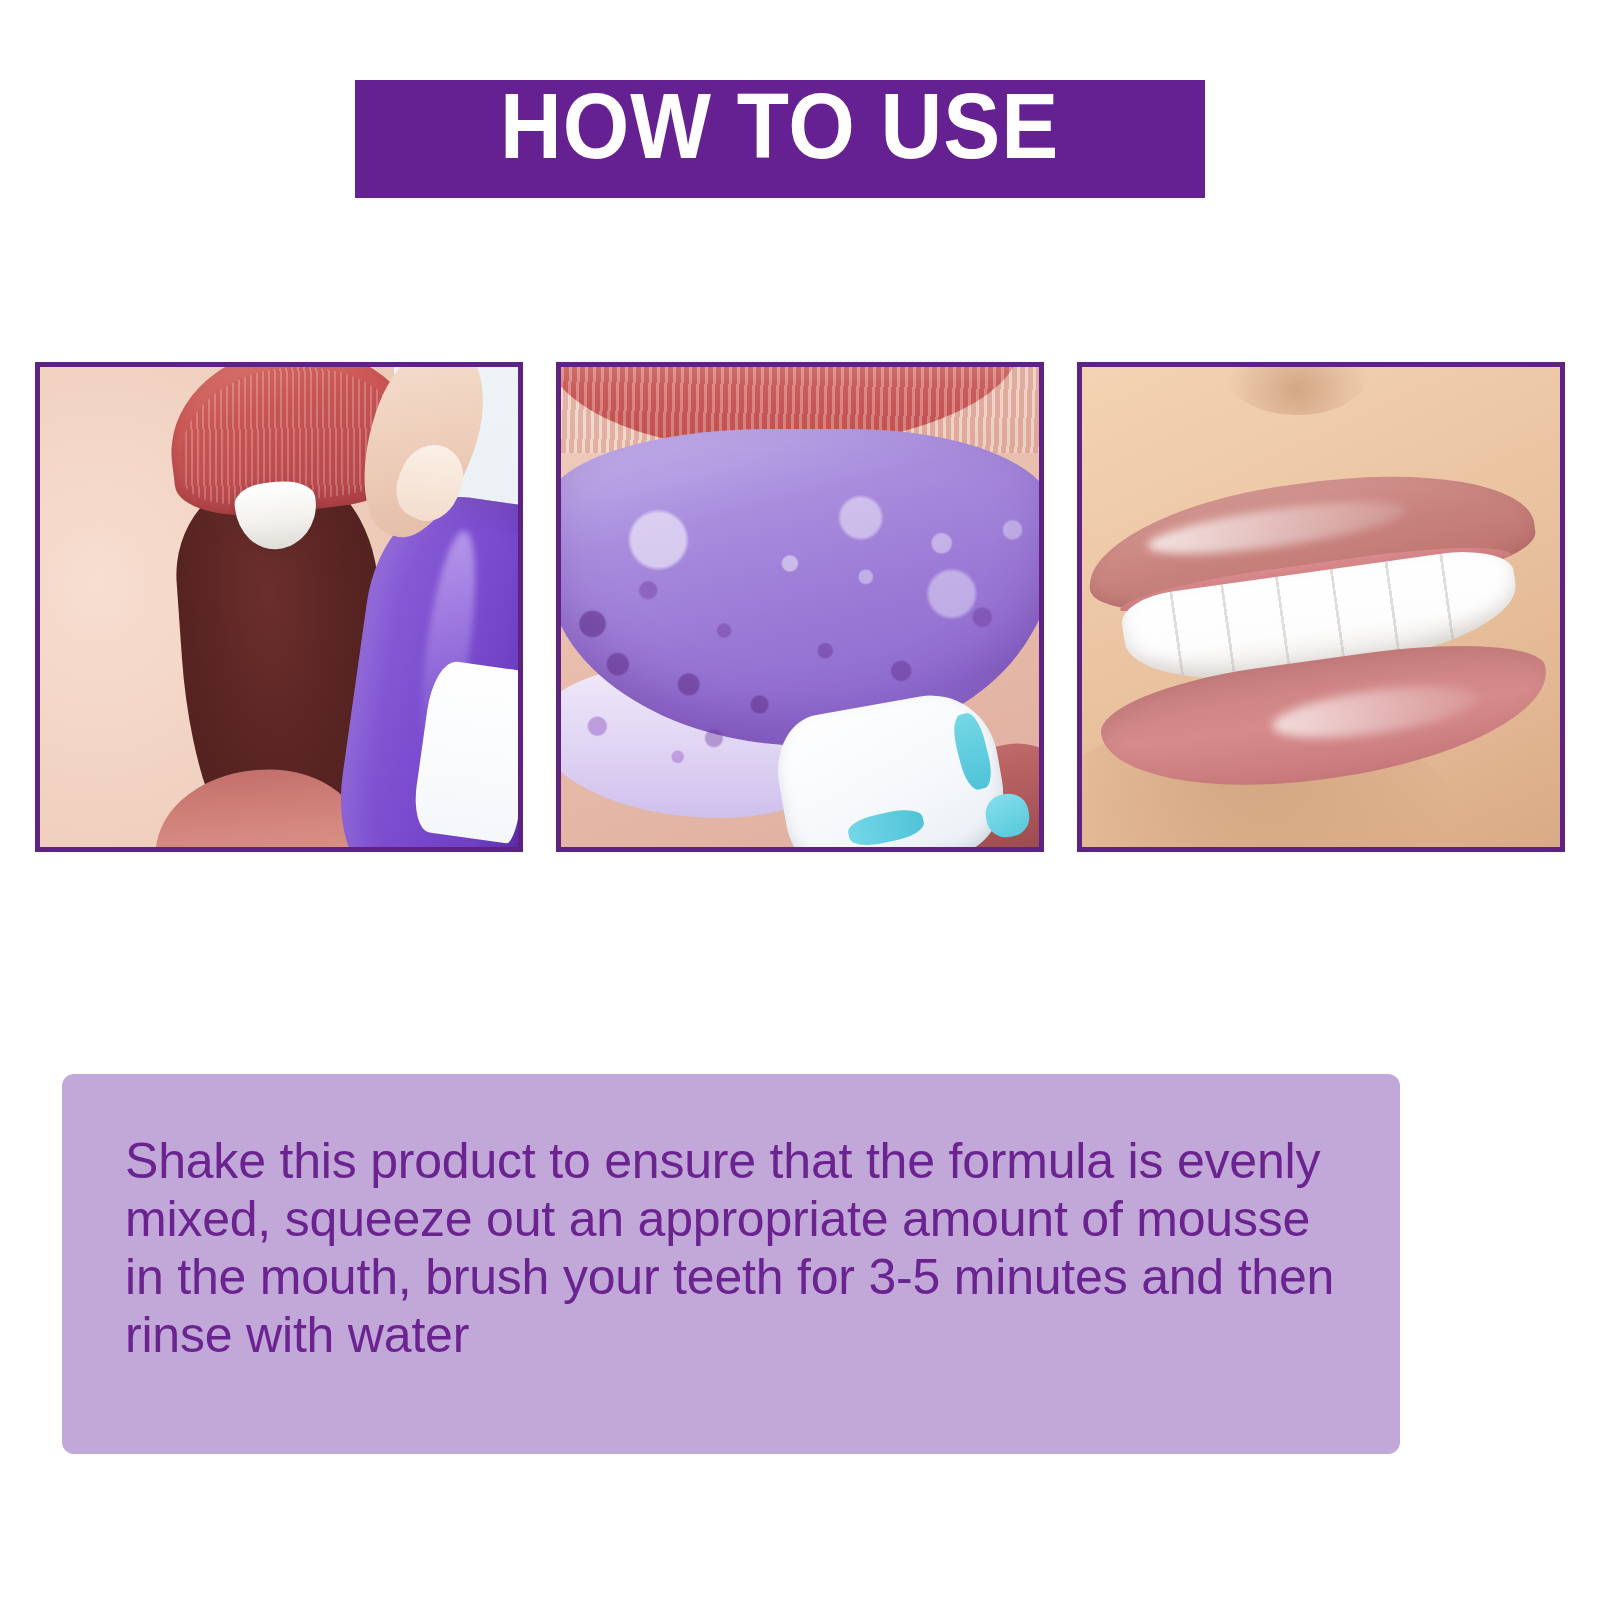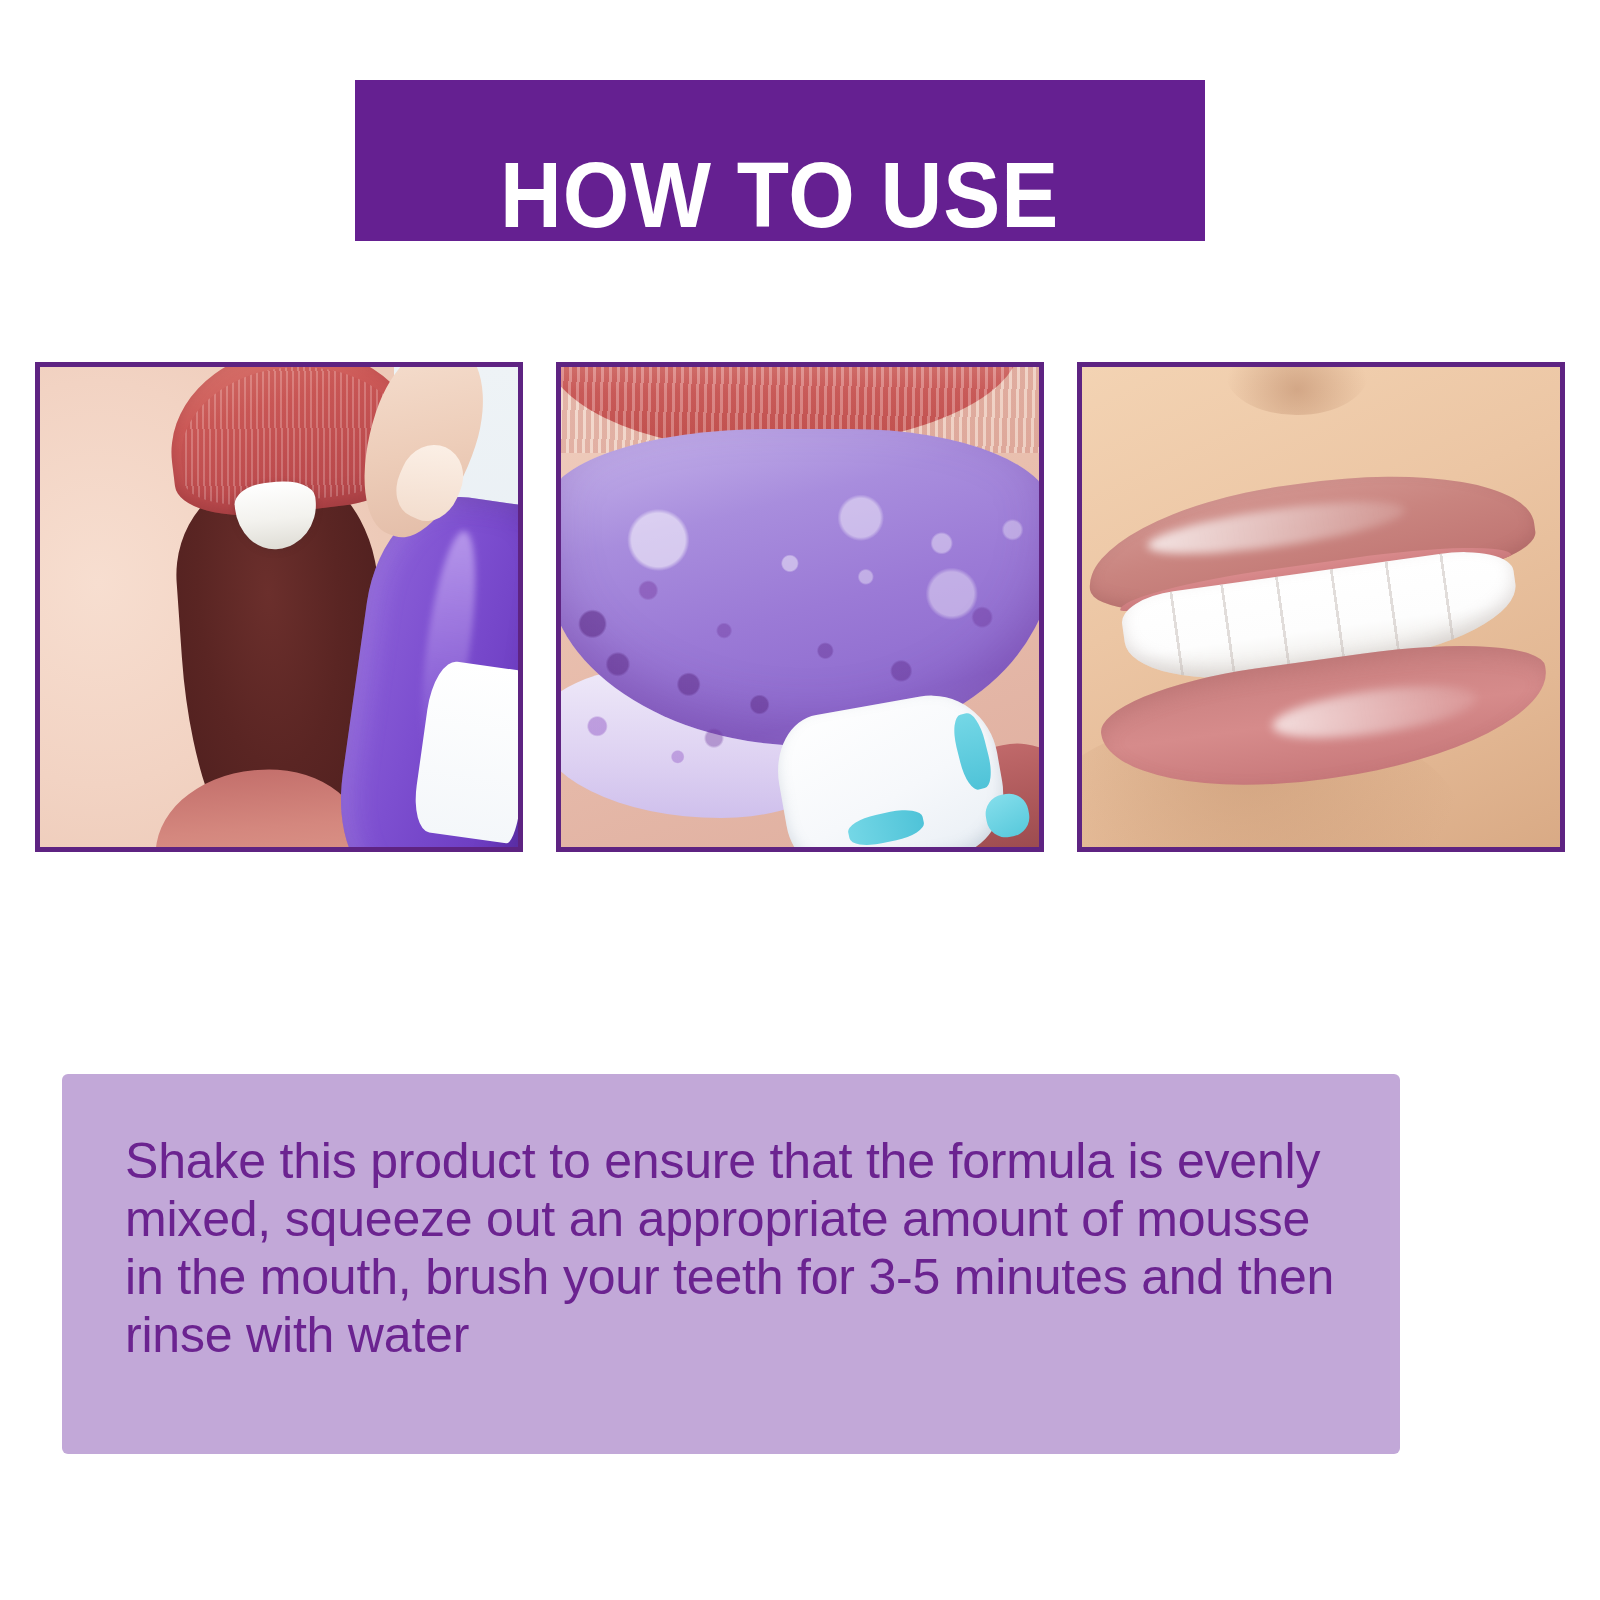--- a/index.html
+++ b/index.html
@@ -18,24 +18,24 @@
     height: 1600px;
     background: #ffffff;
   }
 
   
   .header-banner {
     position: absolute;
     left: 355px;
     top: 80px;
     width: 850px;
-    height: 161px;
+    height: 118px;
     background: #652091;
     display: flex;
-    align-items: flex-end;
+    align-items: flex-start;
     justify-content: center;
   }
   .header-title {
     color: #ffffff;
     font-size: 92px;
     font-weight: bold;
     letter-spacing: 1px;
     line-height: 1;
     transform: scaleX(0.93);
     white-space: nowrap;
@@ -387,21 +387,21 @@
   .step-label.l3 { text-align: right;  padding-right: 18px; }
 
   
   .instruction-panel {
     position: absolute;
     left: 62px;
     top: 1074px;
     width: 1338px;
     height: 380px;
     background: #C2A8D8;
-    border-radius: 6px;
+    border-radius: 12px;
     padding: 58px 50px 40px 63px;
   }
   .instruction-text {
     color: #6B2390;
     font-size: 50px;
     line-height: 58px;
     font-weight: normal;
     letter-spacing: -0.2px;
   }
 </style>

